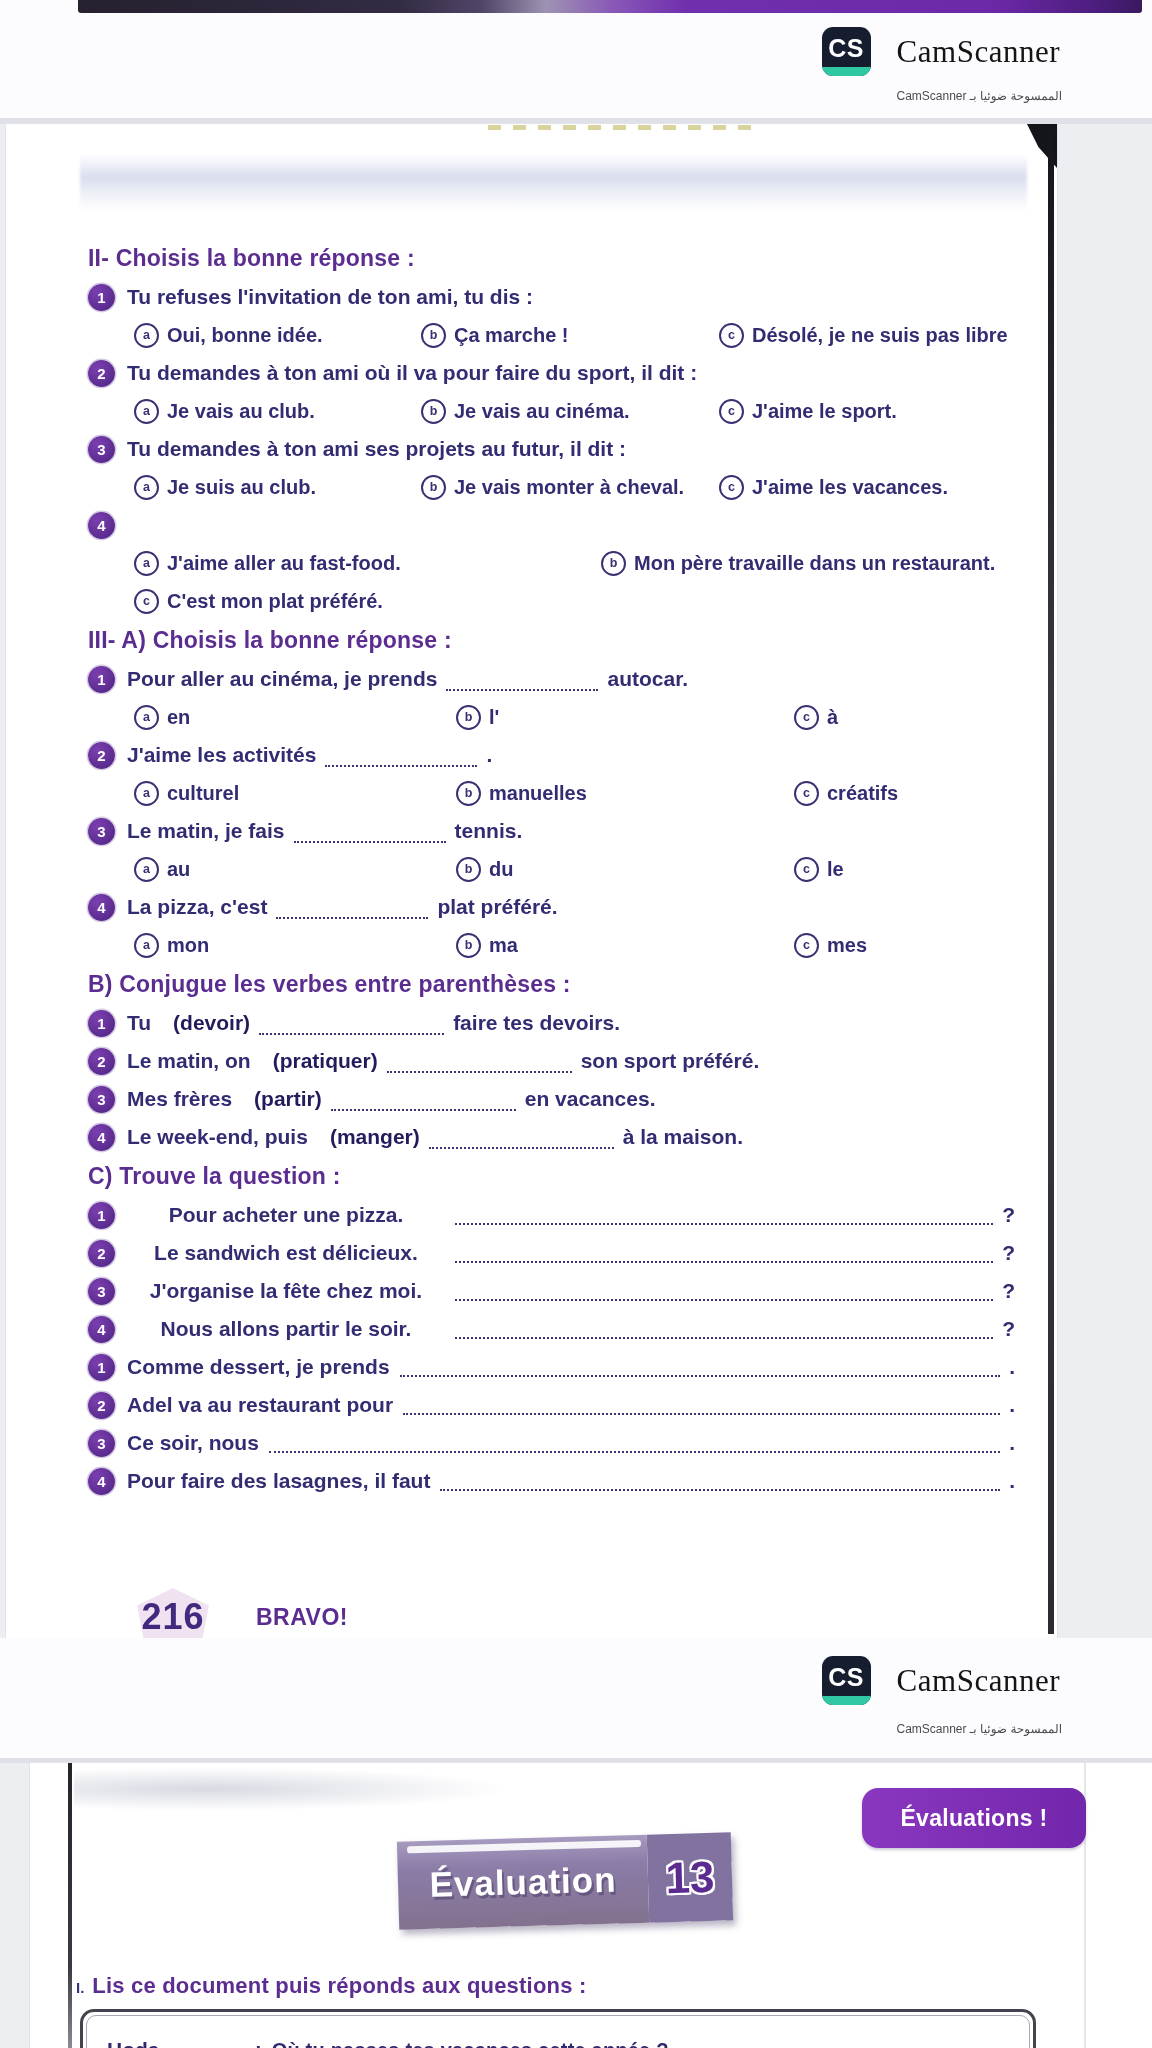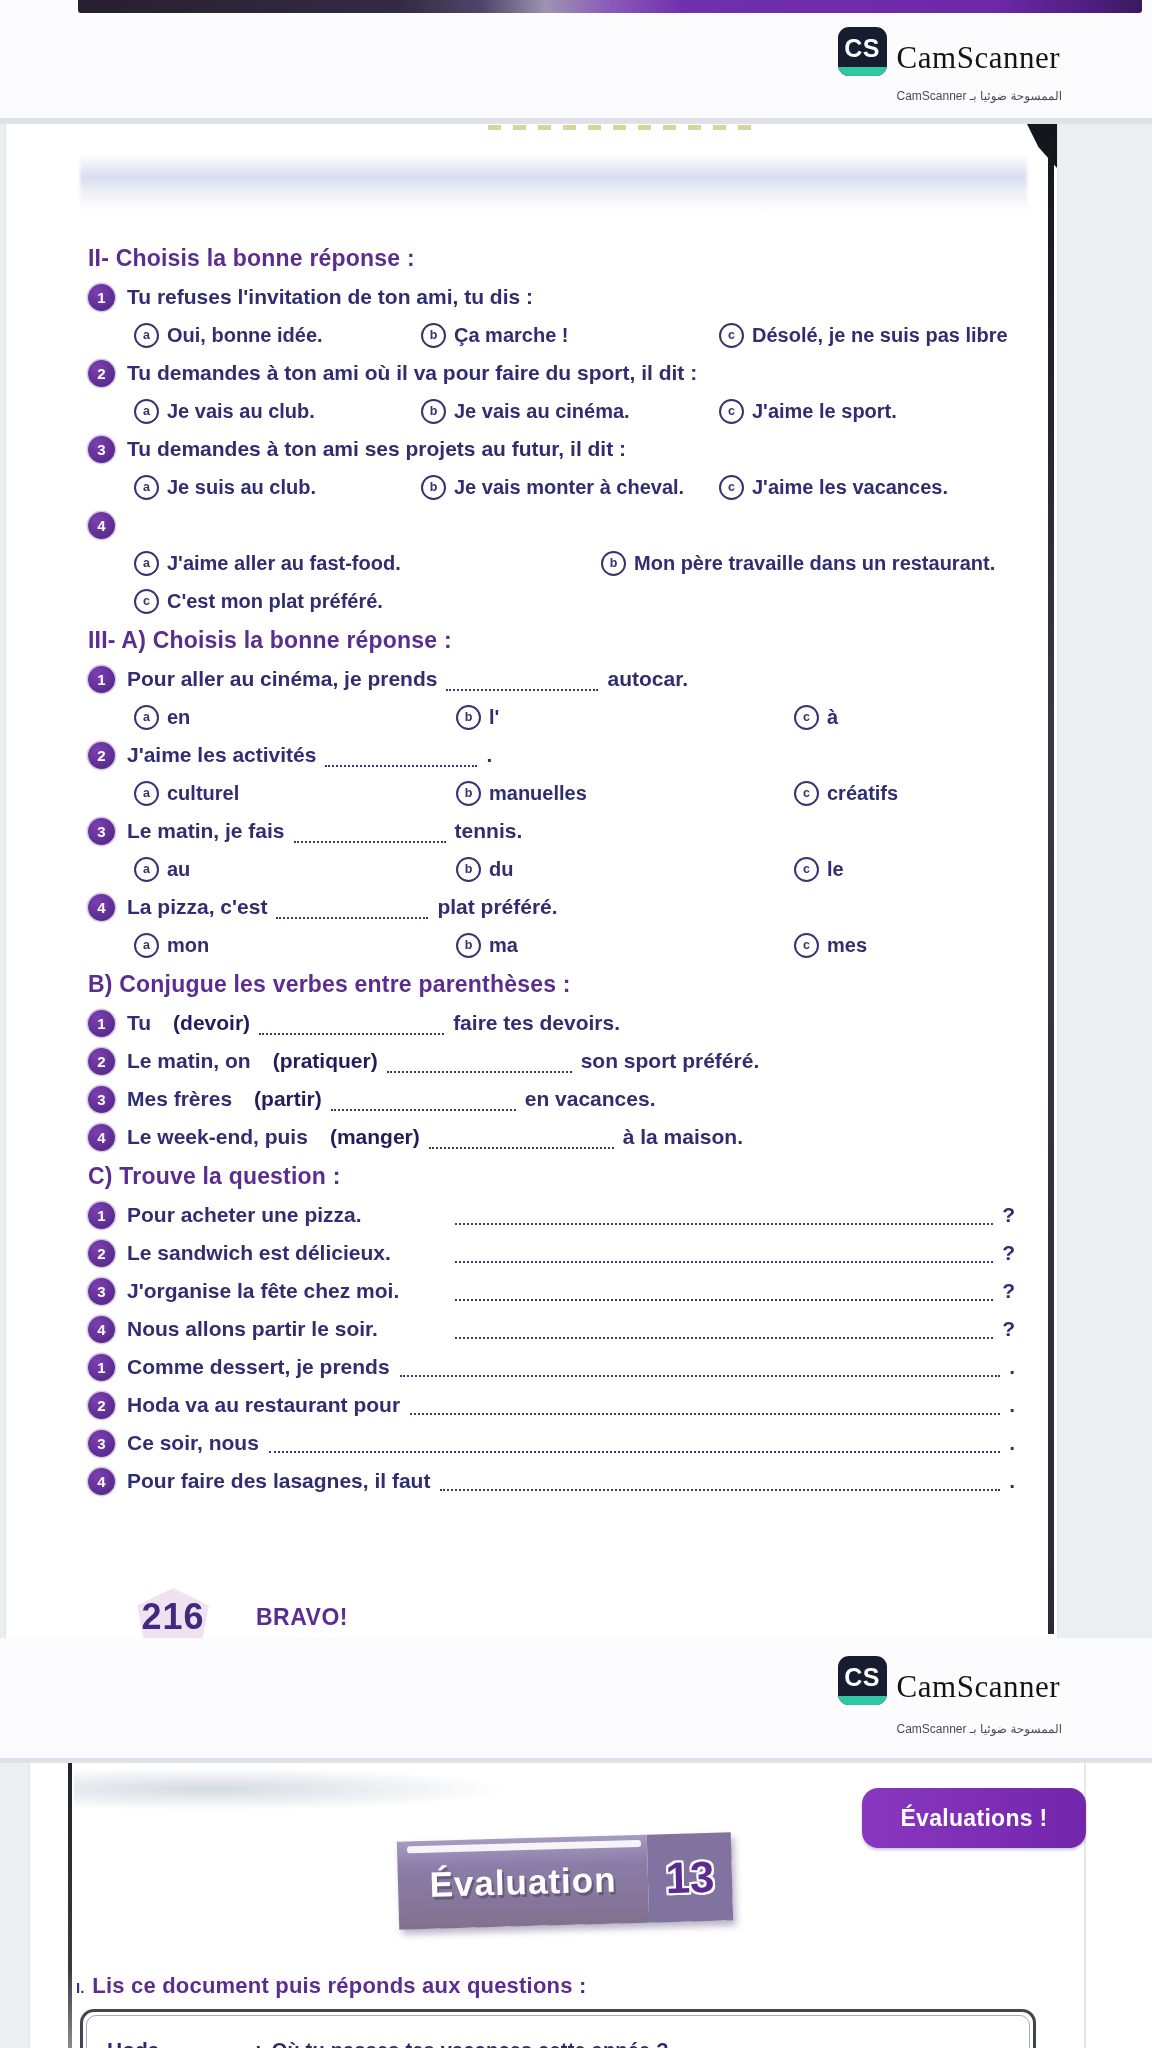--- a/index.html
+++ b/index.html
@@ -4,21 +4,21 @@
 <style>
   html,body{margin:0;padding:0;background:#e9eaef;font-family:"Liberation Sans",sans-serif;}
   .canvas{position:relative;width:1152px;height:2048px;overflow:hidden;background:#eceef2;}
 
   
   .strip{position:absolute;left:0;width:1152px;background:#fcfcfe;}
   .strip-top{top:0;height:118px;border-bottom:6px solid #e0e1e8;}
   .strip-mid{top:1638px;height:120px;border-bottom:5px solid #e0e1e8;}
   .page-edge-bar{position:absolute;top:0;left:78px;width:1064px;height:13px;border-radius:0 0 3px 3px;
     background:linear-gradient(90deg,#26202f 0%,#322b43 30%,#514568 38%,#9e93b2 44%,#8a5ab8 50%,#7030ae 57%,#6d28a8 86%,#4b1d7c 96%,#3a1a5e 100%);}
-  .cs-block{position:absolute;display:flex;align-items:flex-end;gap:10px;padding-left:45px;}
+  .cs-block{position:absolute;display:flex;align-items:center;gap:26px;padding-left:45px;}
   .strip-top .cs-block{right:92px;top:27px;}
   .strip-mid .cs-block{right:92px;top:18px;}
   .cs-icon{position:relative;width:49px;height:49px;border-radius:11px;background:#151d2e;display:flex;align-items:center;justify-content:center;overflow:hidden;flex:none;}
   .cs-icon .cs-txt{color:#fff;font-weight:900;font-size:25px;letter-spacing:.5px;margin-top:-7px;}
   .cs-teal{position:absolute;left:0;right:0;bottom:0;height:9px;background:#2fc7a4;}
   .cs-name{font-family:Liberation Serif, serif;font-size:31px;color:#141414;letter-spacing:.5px;}
   .cs-caption{position:absolute;font-size:12px;color:#4a4a52;direction:rtl;}
   .strip-top .cs-caption{right:90px;top:89px;}
   .strip-mid .cs-caption{right:90px;top:84px;}
 
@@ -45,21 +45,21 @@
   .qnum{width:27px;height:27px;border-radius:50%;color:#fff;font-size:15px;font-weight:800;flex:none;
     display:inline-flex;align-items:center;justify-content:center;margin-right:12px;
     background:radial-gradient(circle at 35% 30%,#7b3fb0,#4d2482);box-shadow:0 0 0 1.5px rgba(92,45,145,.25);}
   .opt-letter{width:21px;height:21px;border-radius:50%;border:2px solid #3a3173;color:#3a3173;font-size:12.5px;font-weight:800;
     display:inline-flex;align-items:center;justify-content:center;margin-right:8px;flex:none;}
   .dots{display:inline-block;width:152px;border-bottom:2.5px dotted #3b3576;height:14px;margin:0 7px 7px 9px;align-self:flex-end;}
   .dots-b{width:185px;}
   .b-verb{font-weight:900;color:#221c5c;margin-left:22px;}
   .q-after{margin-left:2px;}
   .fill{flex:1;border-bottom:2.5px dotted #3b3576;height:14px;align-self:flex-end;margin:0 0 9px 10px;}
-  .c-label{width:318px;flex:none;}
+  .c-label{width:318px;flex:none;text-align:center;}
   .end-char{margin-left:9px;font-weight:700;}
 
   .ws-footer{position:absolute;left:128px;top:1464px;height:58px;display:flex;align-items:center;}
   .pg-shape{position:relative;width:78px;height:58px;display:flex;align-items:center;justify-content:center;}
   .pg-shape::before{content:"";position:absolute;inset:0;background:#f0e2f1;clip-path:polygon(50% 0,96% 30%,86% 100%,14% 100%,4% 30%);}
   .pg-num{position:relative;font-size:36px;font-weight:900;color:#3f2a7e;letter-spacing:1px;}
   .bravo{margin-left:44px;font-size:23px;font-weight:900;color:#5c2d91;letter-spacing:.5px;}
 
   
   .page-eval{top:1763px;left:30px;width:1122px;height:285px;overflow:hidden;box-shadow:0 0 0 1px #e3e4ea;}
@@ -321,21 +321,21 @@
           <span class="end-char">?</span>
         </div>
         <div class="q-row">
           <span class="qnum">1</span>
           <span class="q-text">Comme dessert, je prends</span>
           <span class="fill"></span>
           <span class="end-char">.</span>
         </div>
         <div class="q-row">
           <span class="qnum">2</span>
-          <span class="q-text">Hoda va au restaurant pour</span>
+          <span class="q-text">Adel va au restaurant pour</span>
           <span class="fill"></span>
           <span class="end-char">.</span>
         </div>
         <div class="q-row">
           <span class="qnum">3</span>
           <span class="q-text">Ce soir, nous</span>
           <span class="fill"></span>
           <span class="end-char">.</span>
         </div>
         <div class="q-row">

